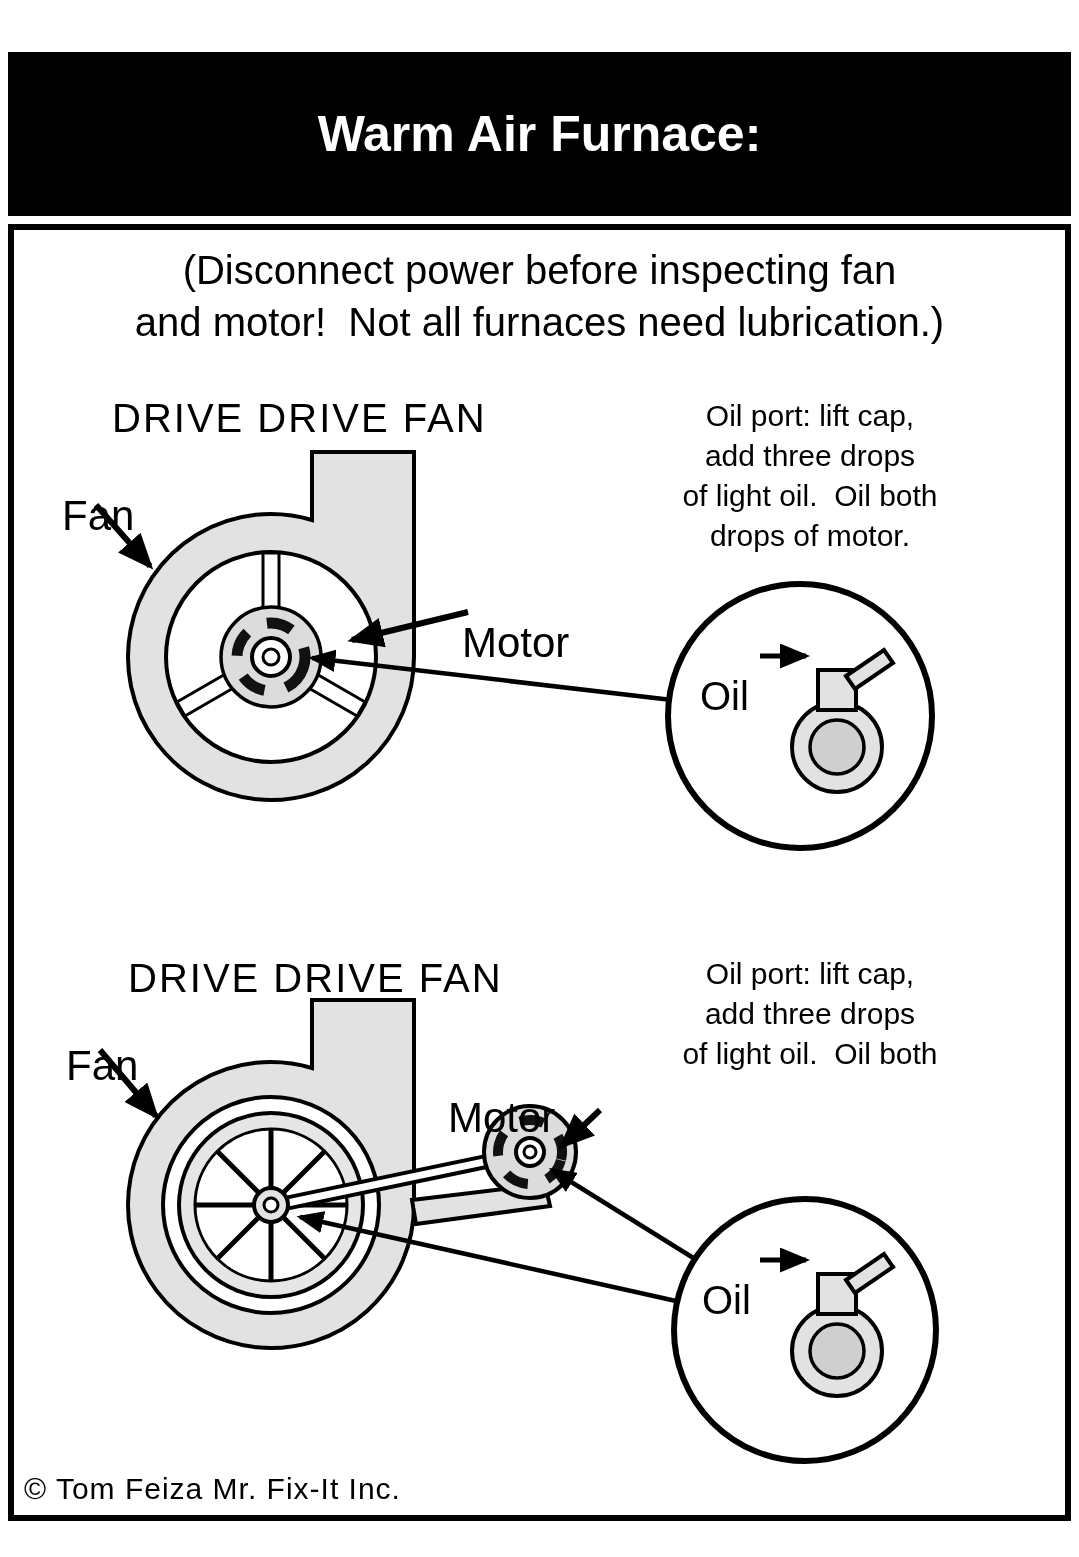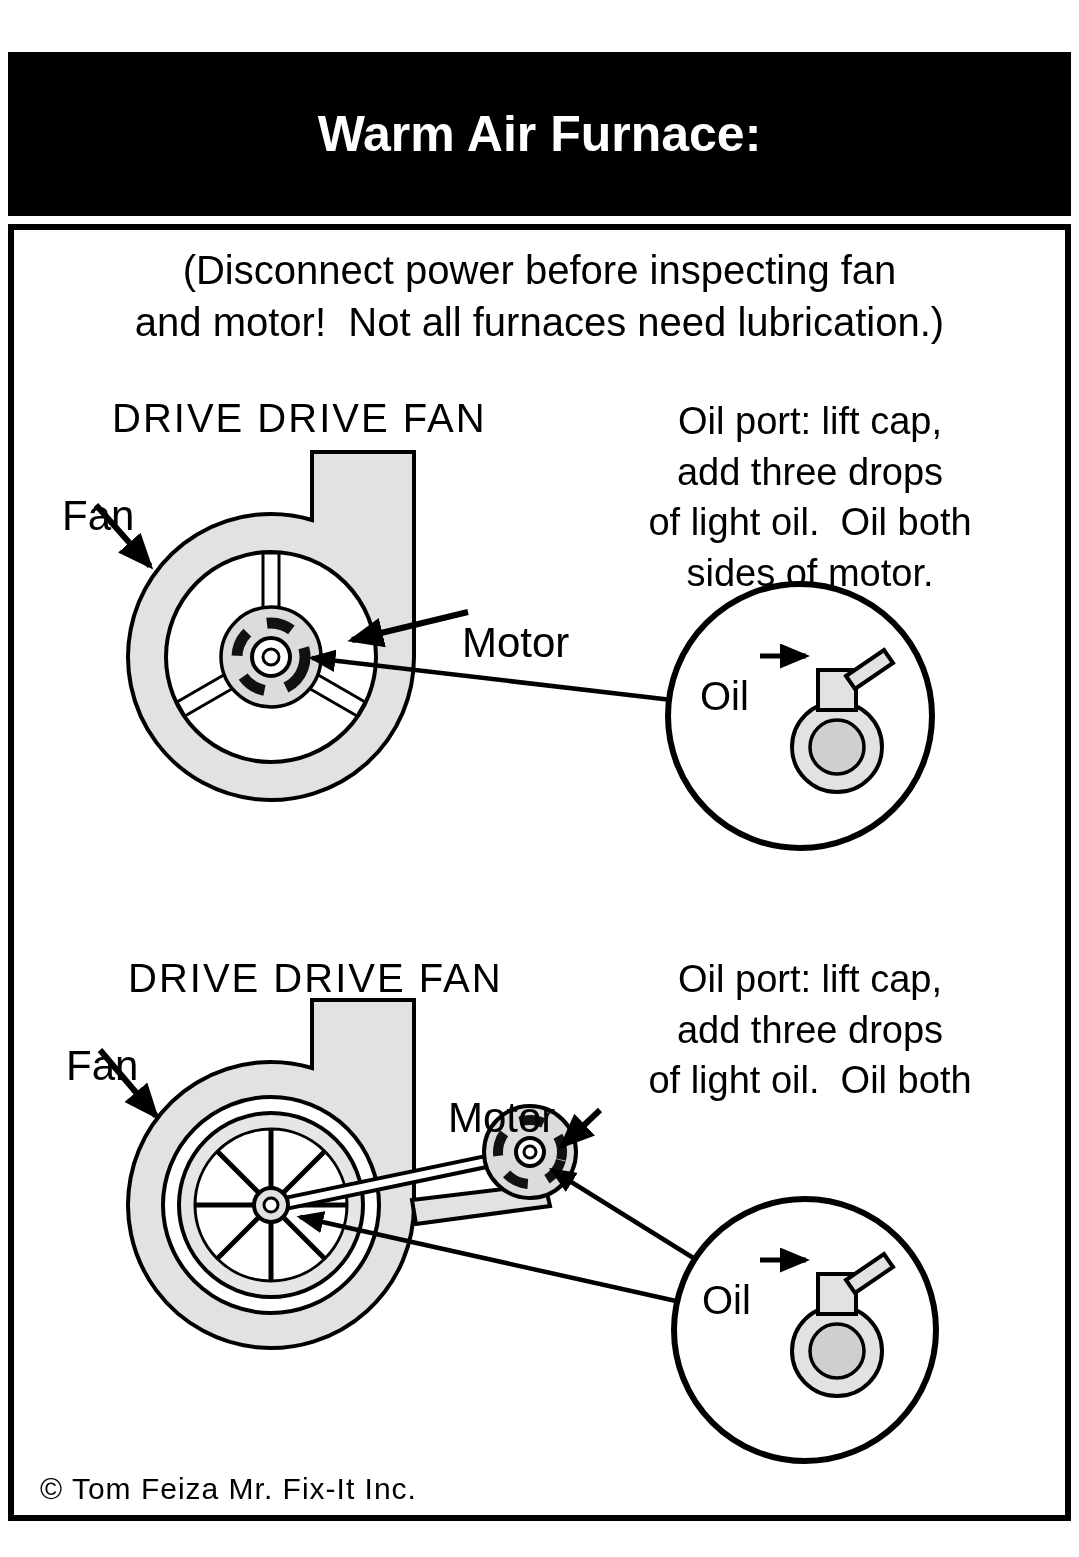--- a/index.html
+++ b/index.html
@@ -23,21 +23,21 @@
   .main-box {
     left:8px; top:180px; width:1063px; height:1297px;
     border:6px solid #000; background:transparent;
   }
 
   .intro { left:8px; top:200px; width:1063px; text-align:center; font-size:40px; line-height:1.3; }
   .intro div { white-space:pre; }
 
   .sec-heading { font-size:40px; letter-spacing:2px; }
 
-  .note { width:470px; text-align:center; font-size:38px; line-height:1.33; }
+  .note { width:470px; text-align:center; font-size:30px; line-height:1.33; }
   .note div { white-space:pre; }
 
   .lbl { font-size:42px; }
   .copyright { font-size:30px; letter-spacing:1px; }
   .code { font-size:44px; color:#1a1a1a; letter-spacing:2px; }
 
   svg.diagram { position:absolute; left:0; top:0; pointer-events:none; }
 </style>
 </head>
 <body>
@@ -125,32 +125,32 @@
   <div class="abs intro">
     <div>(Disconnect power before inspecting fan</div>
     <div>and motor!  Not all furnaces need lubrication.)</div>
   </div>
 
   <div class="abs sec-heading" style="left:112px; top:352px;">DRIVE DRIVE FAN</div>
   <div class="abs note" style="left:575px; top:352px;">
     <div>Oil port: lift cap,</div>
     <div>add three drops</div>
     <div>of light oil.  Oil both</div>
-    <div>sides of motor.</div>
+    <div>drops of motor.</div>
   </div>
   <div class="abs lbl" style="left:62px; top:448px;">Fan</div>
   <div class="abs lbl" style="left:462px; top:575px;">Motor</div>
   <div class="abs lbl" style="left:700px; top:630px; font-size:40px;">Oil</div>
 
   <div class="abs sec-heading" style="left:128px; top:912px;">DRIVE DRIVE FAN</div>
   <div class="abs note" style="left:575px; top:910px;">
     <div>Oil port: lift cap,</div>
     <div>add three drops</div>
     <div>of light oil.  Oil both</div>
   </div>
   <div class="abs lbl" style="left:66px; top:998px;">Fan</div>
   <div class="abs lbl" style="left:448px; top:1050px;">Motor</div>
   <div class="abs lbl" style="left:702px; top:1234px; font-size:40px;">Oil</div>
 
-  <div class="abs copyright" style="left:40px; top:1428px;">©  Tom Feiza Mr. Fix-It Inc.</div>
+  <div class="abs copyright" style="left:24px; top:1428px;">©  Tom Feiza Mr. Fix-It Inc.</div>
   <div class="abs code" style="left:22px; top:1536px;">H016</div>
 
 </div>
 
 </body></html>

